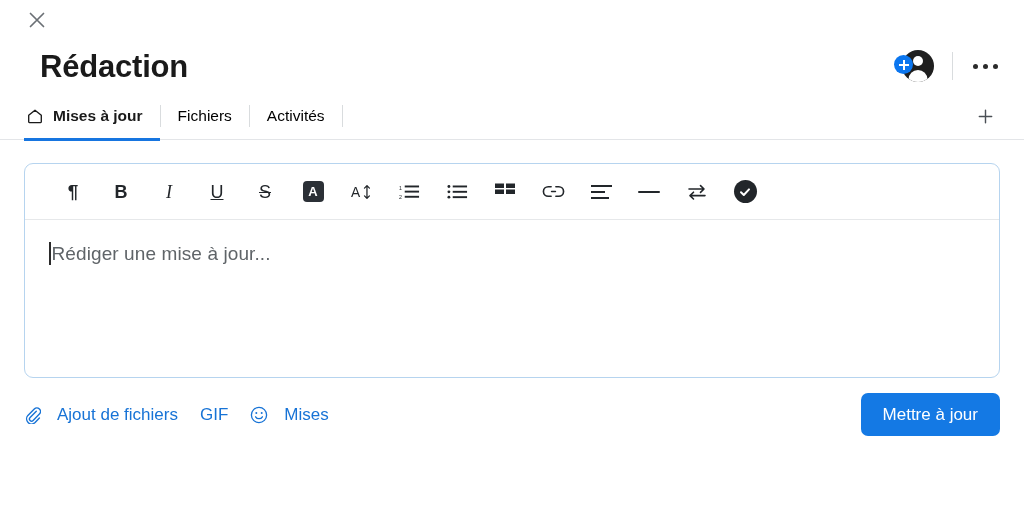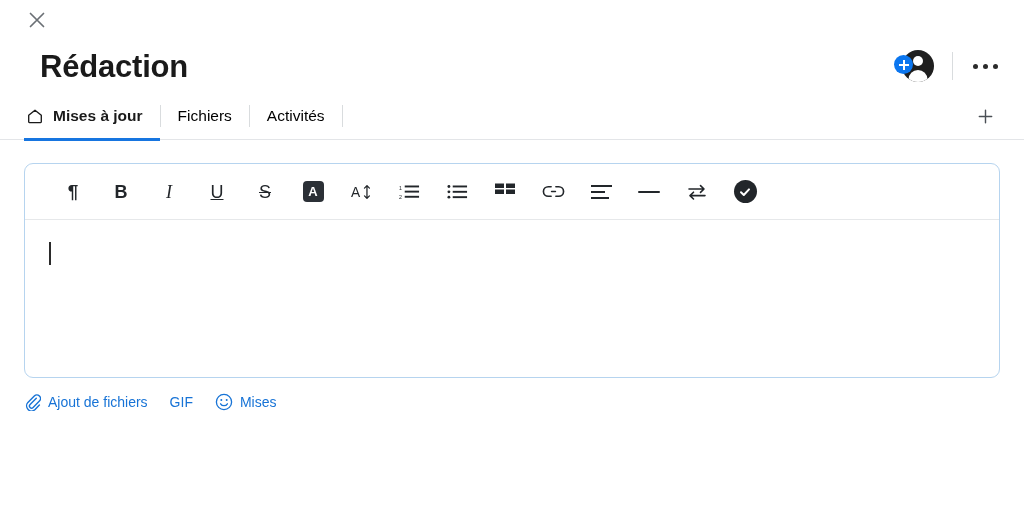--- a/index.html
+++ b/index.html
@@ -287,23 +287,23 @@
     padding: 15px 24px 0 24px;
   }
   .attach-links {
     display: flex;
     align-items: center;
     gap: 22px;
   }
   .link-item {
     display: flex;
     align-items: center;
-    gap: 7px;
+    gap: 16px;
     color: #1773d6;
-    font-size: 14px;
+    font-size: 17px;
     cursor: pointer;
     white-space: nowrap;
   }
   .link-item svg { display: block; }
   .submit-btn {
     background: #1479e4;
     color: #ffffff;
     border: none;
     border-radius: 7px;
     font-size: 17px;
@@ -497,21 +497,21 @@
       <div class="tool">
         <span class="check-chip">
           <svg width="14" height="14" viewBox="0 0 14 14" aria-hidden="true">
             <path d="M3 7.3 L5.8 10 L11 4.4" fill="none" stroke="#ffffff" stroke-width="2" stroke-linecap="round" stroke-linejoin="round"></path>
           </svg>
         </span>
       </div>
     </div>
 
     <div class="editor-area">
-      <span class="caret"></span>
+      <span class="caret"></span><span class="placeholder">Rédiger une mise à jour...</span>
     </div>
   </div>
 </div>
 
 <div class="footer">
   <div class="attach-links">
 
     <div class="link-item">
       <span>
         <svg width="17" height="18" viewBox="0 0 17 18" aria-hidden="true">
@@ -532,13 +532,14 @@
           <circle cx="6.3" cy="7" r="1" fill="#1773d6"></circle>
           <circle cx="11.7" cy="7" r="1" fill="#1773d6"></circle>
           <path d="M5.6 10.8 a4 4 0 0 0 6.8 0" fill="none" stroke="#1773d6" stroke-width="1.3" stroke-linecap="round"></path>
         </svg>
       </span>
       <span>Mises</span>
     </div>
 
   </div>
 
+  <button class="submit-btn">Mettre à jour</button>
 </div>
 
 </body></html>

